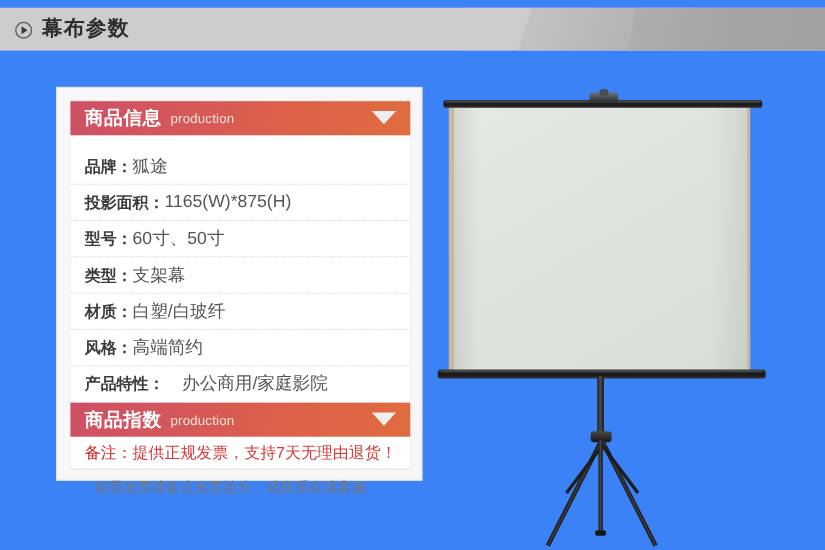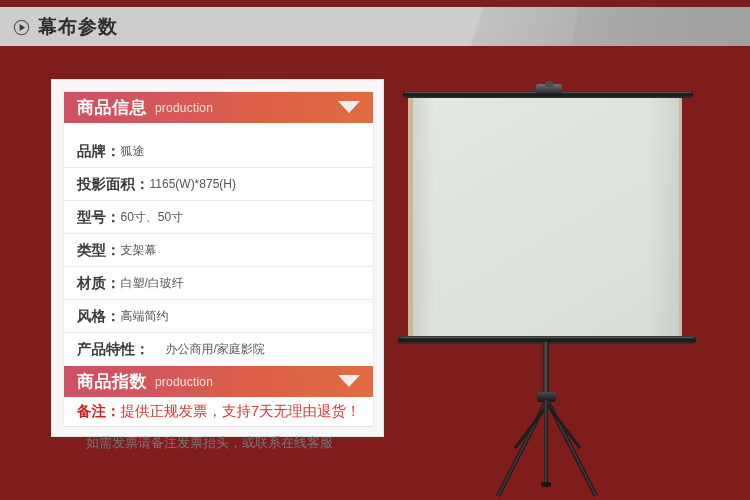--- a/index.html
+++ b/index.html
@@ -2,21 +2,21 @@
 <html><head>
 <meta charset="utf-8">
 <style>
   html,body{margin:0;padding:0;}
   body{
     width:750px;height:500px;overflow:hidden;
     background:#ffffff;
     font-family:"Liberation Sans","DejaVu Sans",sans-serif;
     -webkit-font-smoothing:antialiased;
   }
-  .page{position:relative;width:750px;height:500px;background:#7f1d1d;}
+  .page{position:relative;width:750px;height:500px;background:#3b82f6;}
 
   
   .banner{position:absolute;left:0;top:7px;width:750px;height:39px;background:#cdcdcd;overflow:hidden;}
   .banner .diag{
     position:absolute;right:0;top:0;width:330px;height:39px;
     background:linear-gradient(108deg,#cdcdcd 0%,#cdcdcd 18%,#c2c2c2 19%,#b3b3b3 48%,#a8a8a8 70%,#a3a3a3 100%);
   }
   .banner .diag2{
     position:absolute;right:0;top:0;width:250px;height:39px;
     background:linear-gradient(100deg,rgba(205,205,205,0) 0%,rgba(205,205,205,0) 30%,rgba(168,168,168,.55) 31%,rgba(160,160,160,.75) 100%);
@@ -57,27 +57,27 @@
   }
 
   .rows{padding:12px 0 0 0;}
   .row{
     height:33px;display:flex;align-items:center;
     border-bottom:1px dotted #d8d8d8;
     padding-left:13px;box-sizing:border-box;
   }
   .row:last-child{border-bottom:none;gap:16px;}
   .row .k{font-size:14.5px;font-weight:bold;color:#3c3c3c;white-space:nowrap;}
-  .row .v{font-size:12px;color:#555555;white-space:nowrap;}
+  .row .v{font-size:16px;color:#555555;white-space:nowrap;}
 
   .note{
     height:30px;display:flex;align-items:center;padding-left:13px;
     border-bottom:1px dotted #d8d8d8;box-sizing:border-box;
   }
-  .note .k{font-size:14.5px;font-weight:bold;color:#cc2222;}
+  .note .k{font-size:14.5px;font-weight:normal;color:#cc2222;}
   .note .v{font-size:14.5px;color:#d63a3a;}
   .subnote{
     height:31px;display:flex;align-items:center;padding-left:22px;
     font-size:13px;color:#777777;box-sizing:border-box;
   }
 
   
   .photo{position:absolute;left:395px;top:80px;width:350px;height:400px;}
 
   .scr-backing{position:absolute;left:13px;top:17px;width:274px;height:245px;background:#cbb79a;}

